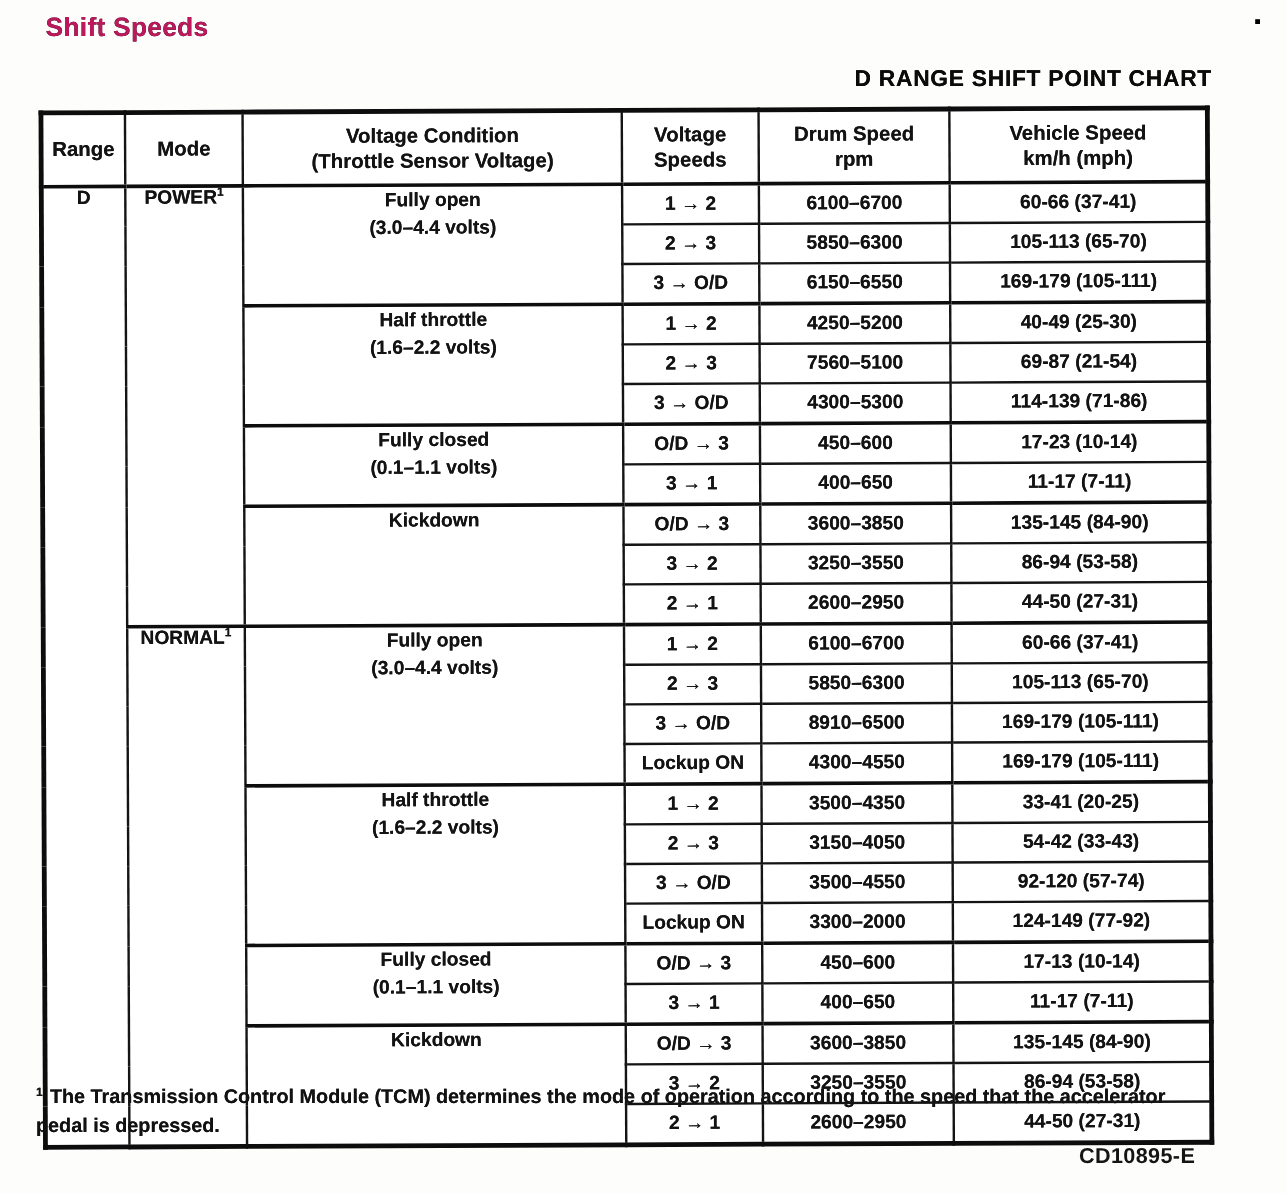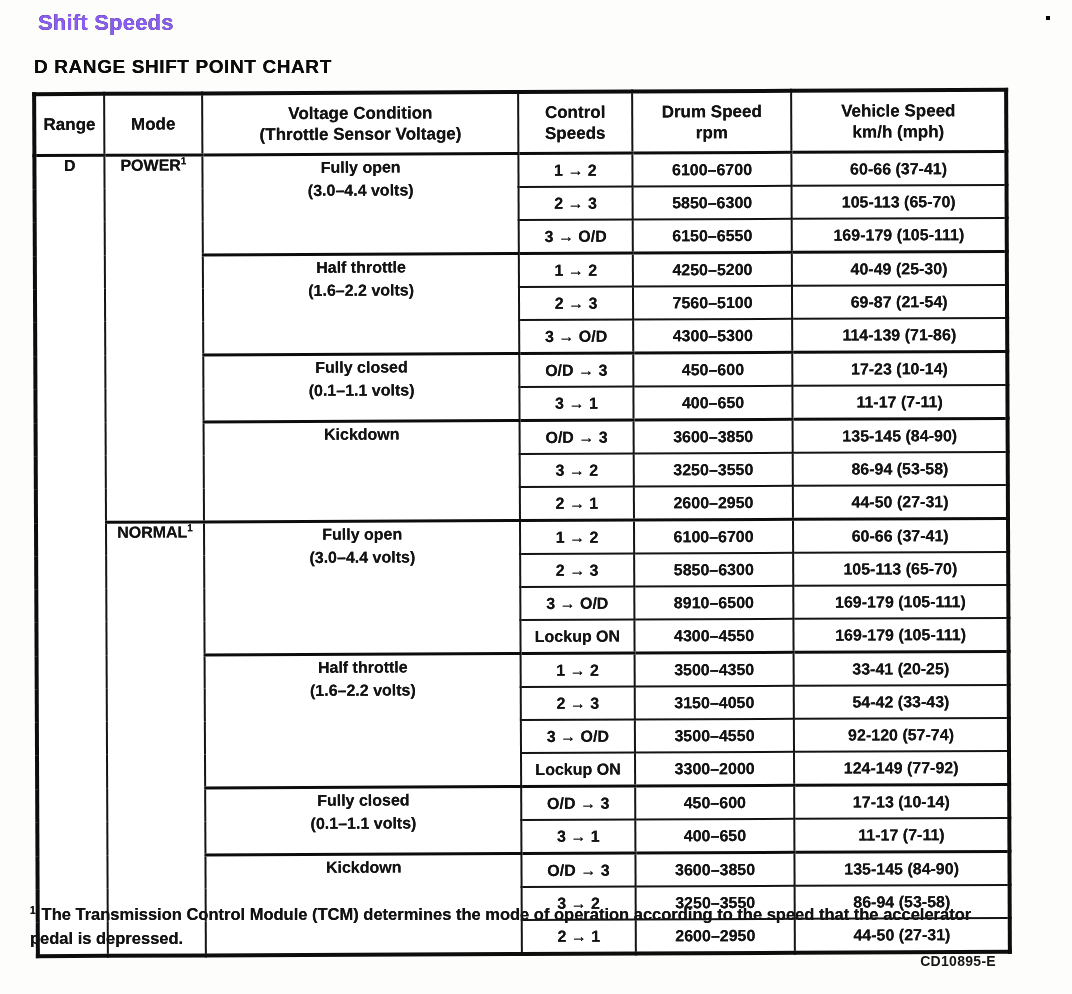--- a/index.html
+++ b/index.html
@@ -5,25 +5,25 @@
   html,body{margin:0;padding:0;}
   body{
     width:1072px;height:994px;position:relative;overflow:hidden;
     background:#fdfdfc;color:#111;
     font-family:"Liberation Sans","DejaVu Sans",sans-serif;
     -webkit-font-smoothing:none;
   }
   .page{position:absolute;inset:0;}
   .heading{
     position:absolute;left:38px;top:10px;
-    font-size:22px;font-weight:bold;letter-spacing:.2px;color:#8b5cf6;
+    font-size:22px;font-weight:bold;letter-spacing:.2px;color:#be185d;
     text-shadow:0 0 .5px #000;
   }
   .chart-title{
-    position:absolute;left:34px;top:56px;width:976px;text-align:left;
+    position:absolute;left:34px;top:56px;width:976px;text-align:right;
     font-size:19px;font-weight:bold;letter-spacing:.6px;color:#0b0b0b;
     text-shadow:0 0 .5px #000;
   }
   .stray-dot{position:absolute;left:1046px;top:16px;width:4px;height:4px;background:#000;}
   .tbl-wrap{position:absolute;left:34px;top:90px;transform:rotate(-0.25deg);}
   table.shift{
     border-collapse:collapse;table-layout:fixed;
     width:976px;background:#fff;
     border:4px solid #0d0d0d;
   }
@@ -49,21 +49,21 @@
   .col-drum{width:158px;}
   .col-vehicle{width:213px;}
   .footnote{
     position:absolute;left:30px;top:903px;width:960px;
     font-size:16.5px;font-weight:bold;line-height:1.45;color:#121212;
     text-shadow:0 0 .4px #222;
   }
   .fn-mark{margin-right:6px;}
   .doc-code{
     position:absolute;right:76px;top:953px;
-    font-size:14px;font-weight:bold;letter-spacing:.3px;color:#151515;
+    font-size:18px;font-weight:bold;letter-spacing:.3px;color:#151515;
   }
   .th-l2{display:block;}
 </style>
 </head>
 <body>
 
 <div class="page">
 
   <div class="heading">Shift Speeds</div>
 
@@ -89,21 +89,21 @@
           </th>
           <th>
             <span>Mode</span>
             <span class="th-l2"></span>
           </th>
           <th>
             <span>Voltage Condition</span>
             <span class="th-l2">(Throttle Sensor Voltage)</span>
           </th>
           <th>
-            <span>Control</span>
+            <span>Voltage</span>
             <span class="th-l2">Speeds</span>
           </th>
           <th>
             <span>Drum Speed</span>
             <span class="th-l2">rpm</span>
           </th>
           <th>
             <span>Vehicle Speed</span>
             <span class="th-l2">km/h (mph)</span>
           </th>

